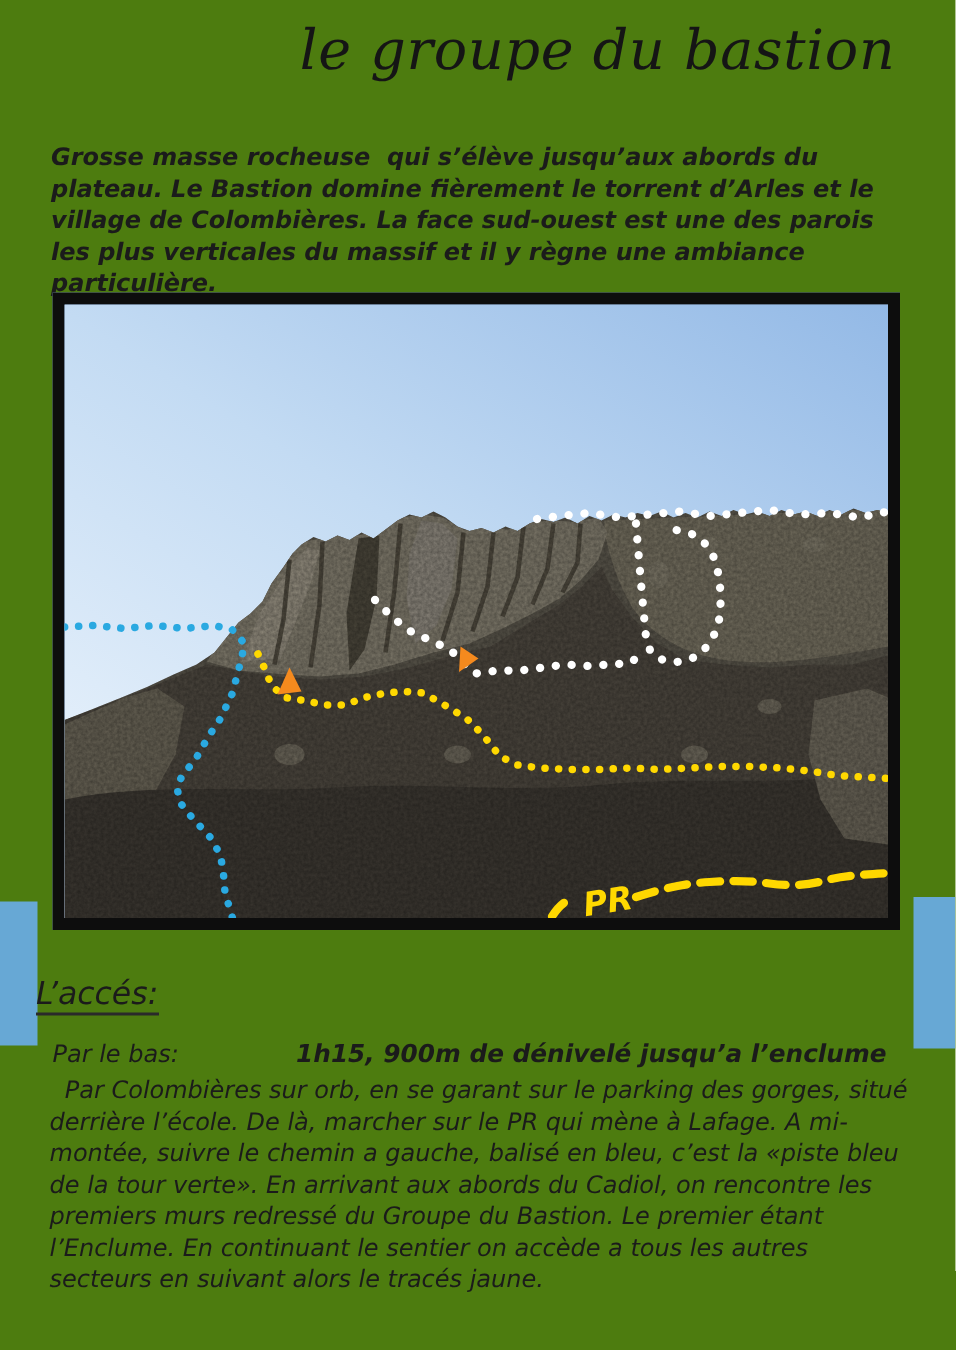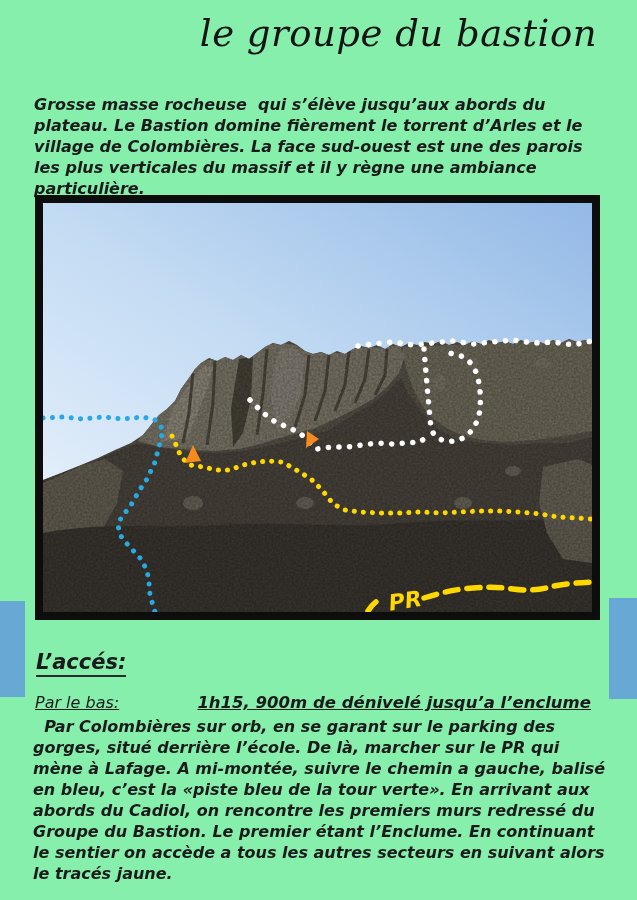--- a/index.html
+++ b/index.html
@@ -1,17 +1,17 @@
 <!DOCTYPE html>
 <html><head>
 <meta charset="utf-8">
 <style>
   html,body{margin:0;padding:0;background:#ffffff;}
   .page{
-    position:relative;width:637px;height:900px;background:#86efac;
+    position:relative;width:637px;height:900px;background:#4d7c0f;
     overflow:hidden;font-family:"DejaVu Sans",sans-serif;color:#1b1b1b;
   }
   .page-title{
     position:absolute;top:12px;right:40px;width:560px;text-align:right;
     font-family:"DejaVu Serif",serif;font-style:italic;font-size:37px;
     letter-spacing:0.5px;color:#151515;
   }
   .intro{
     position:absolute;left:34px;top:94px;width:578px;
     font-size:16px;font-weight:bold;font-style:italic;line-height:21px;
@@ -19,35 +19,34 @@
   }
   .photo-frame{
     position:absolute;left:35px;top:195px;width:549px;height:409px;
     border:8px solid #0d0d0d;background:#9cbfe8;
   }
   .photo-frame svg{display:block;}
   .accent-bar{position:absolute;}
   .bar-left{left:0;top:601px;width:25px;height:96px;}
   .bar-right{left:609px;top:598px;width:28px;height:101px;}
   .access-heading{
-    position:absolute;left:36px;top:650px;
-    font-size:21px;font-weight:bold;font-style:italic;
+    position:absolute;left:24px;top:650px;
+    font-size:21px;font-weight:normal;font-style:italic;
     border-bottom:2px solid #2a2a2a;padding-bottom:1px;
   }
   .approach-row{
     position:absolute;left:35px;top:693px;width:556px;
     display:flex;justify-content:space-between;align-items:center;
     font-style:italic;
-    text-decoration:underline;
   }
   .approach-label{font-size:16px;}
   .approach-info{font-size:16.5px;font-weight:bold;}
   .access-body{
     position:absolute;left:33px;top:716px;width:578px;
-    font-size:16px;font-style:italic;line-height:21px;white-space:pre-wrap;font-weight:bold;
+    font-size:16px;font-style:italic;line-height:21px;white-space:pre-wrap;
   }
 </style>
 </head>
 <body>
 
 <div class="page">
 
   <div class="page-title">le groupe du bastion</div>
 
   <div class="intro">Grosse masse rocheuse  qui s’élève jusqu’aux abords du plateau. Le Bastion domine fièrement le torrent d’Arles et le village de Colombières. La face sud-ouest est une des parois les plus verticales du massif et il y règne une ambiance particulière.</div>

